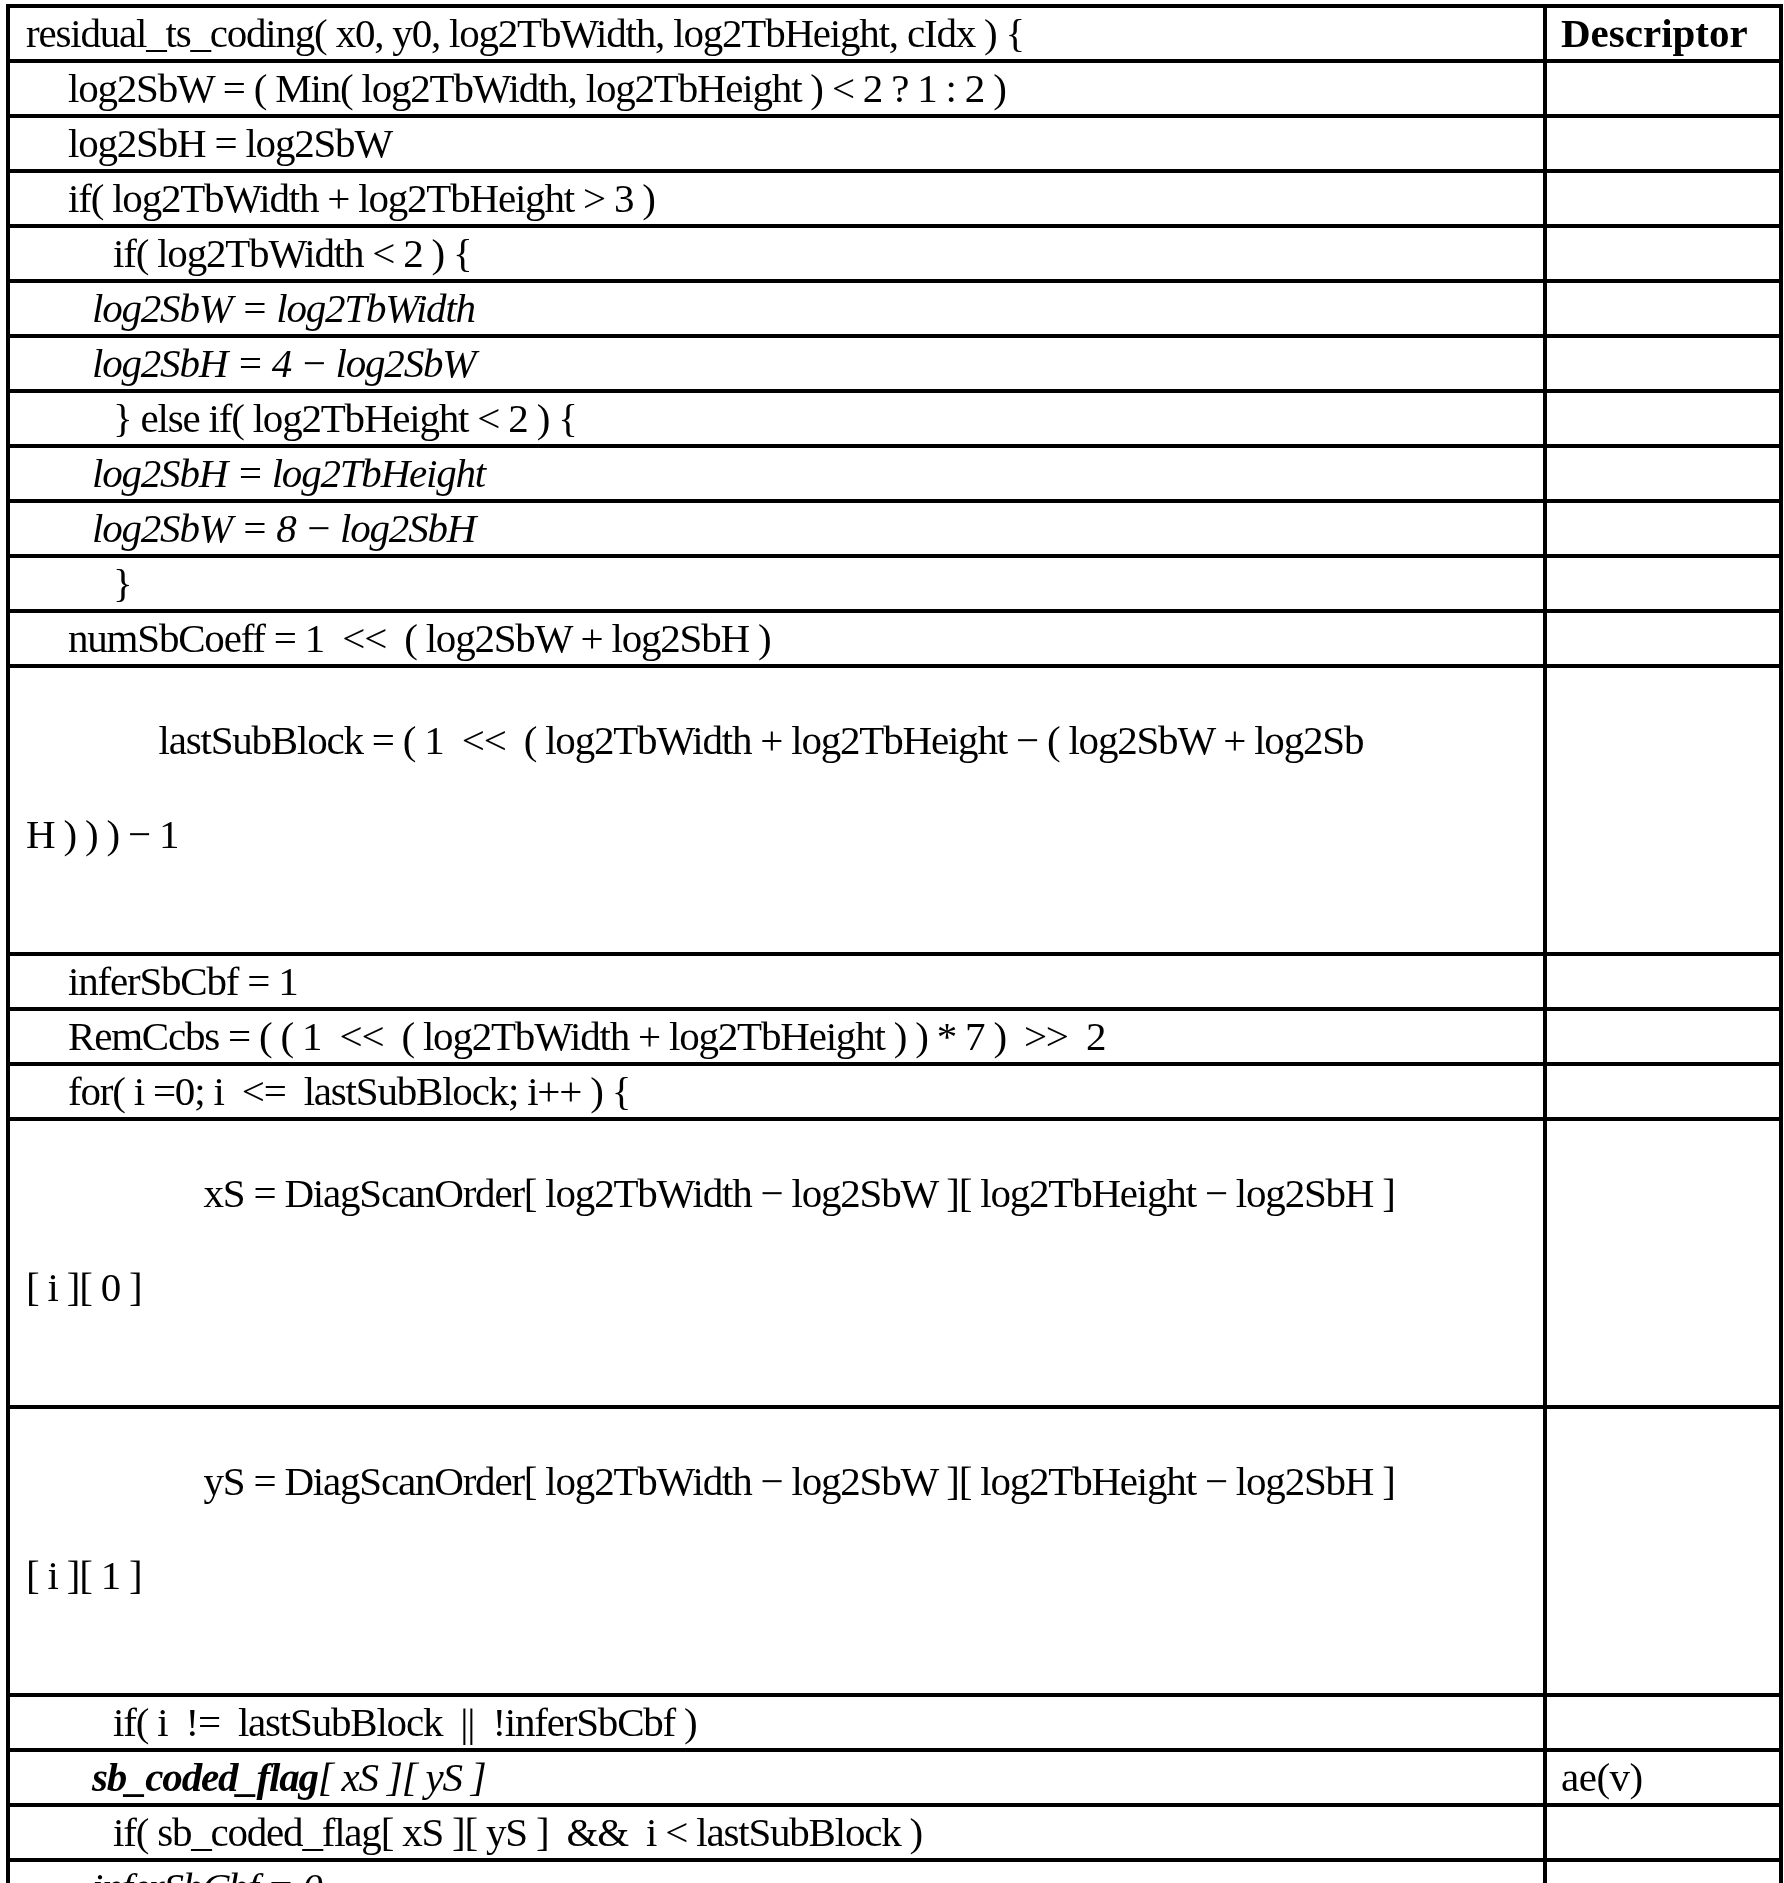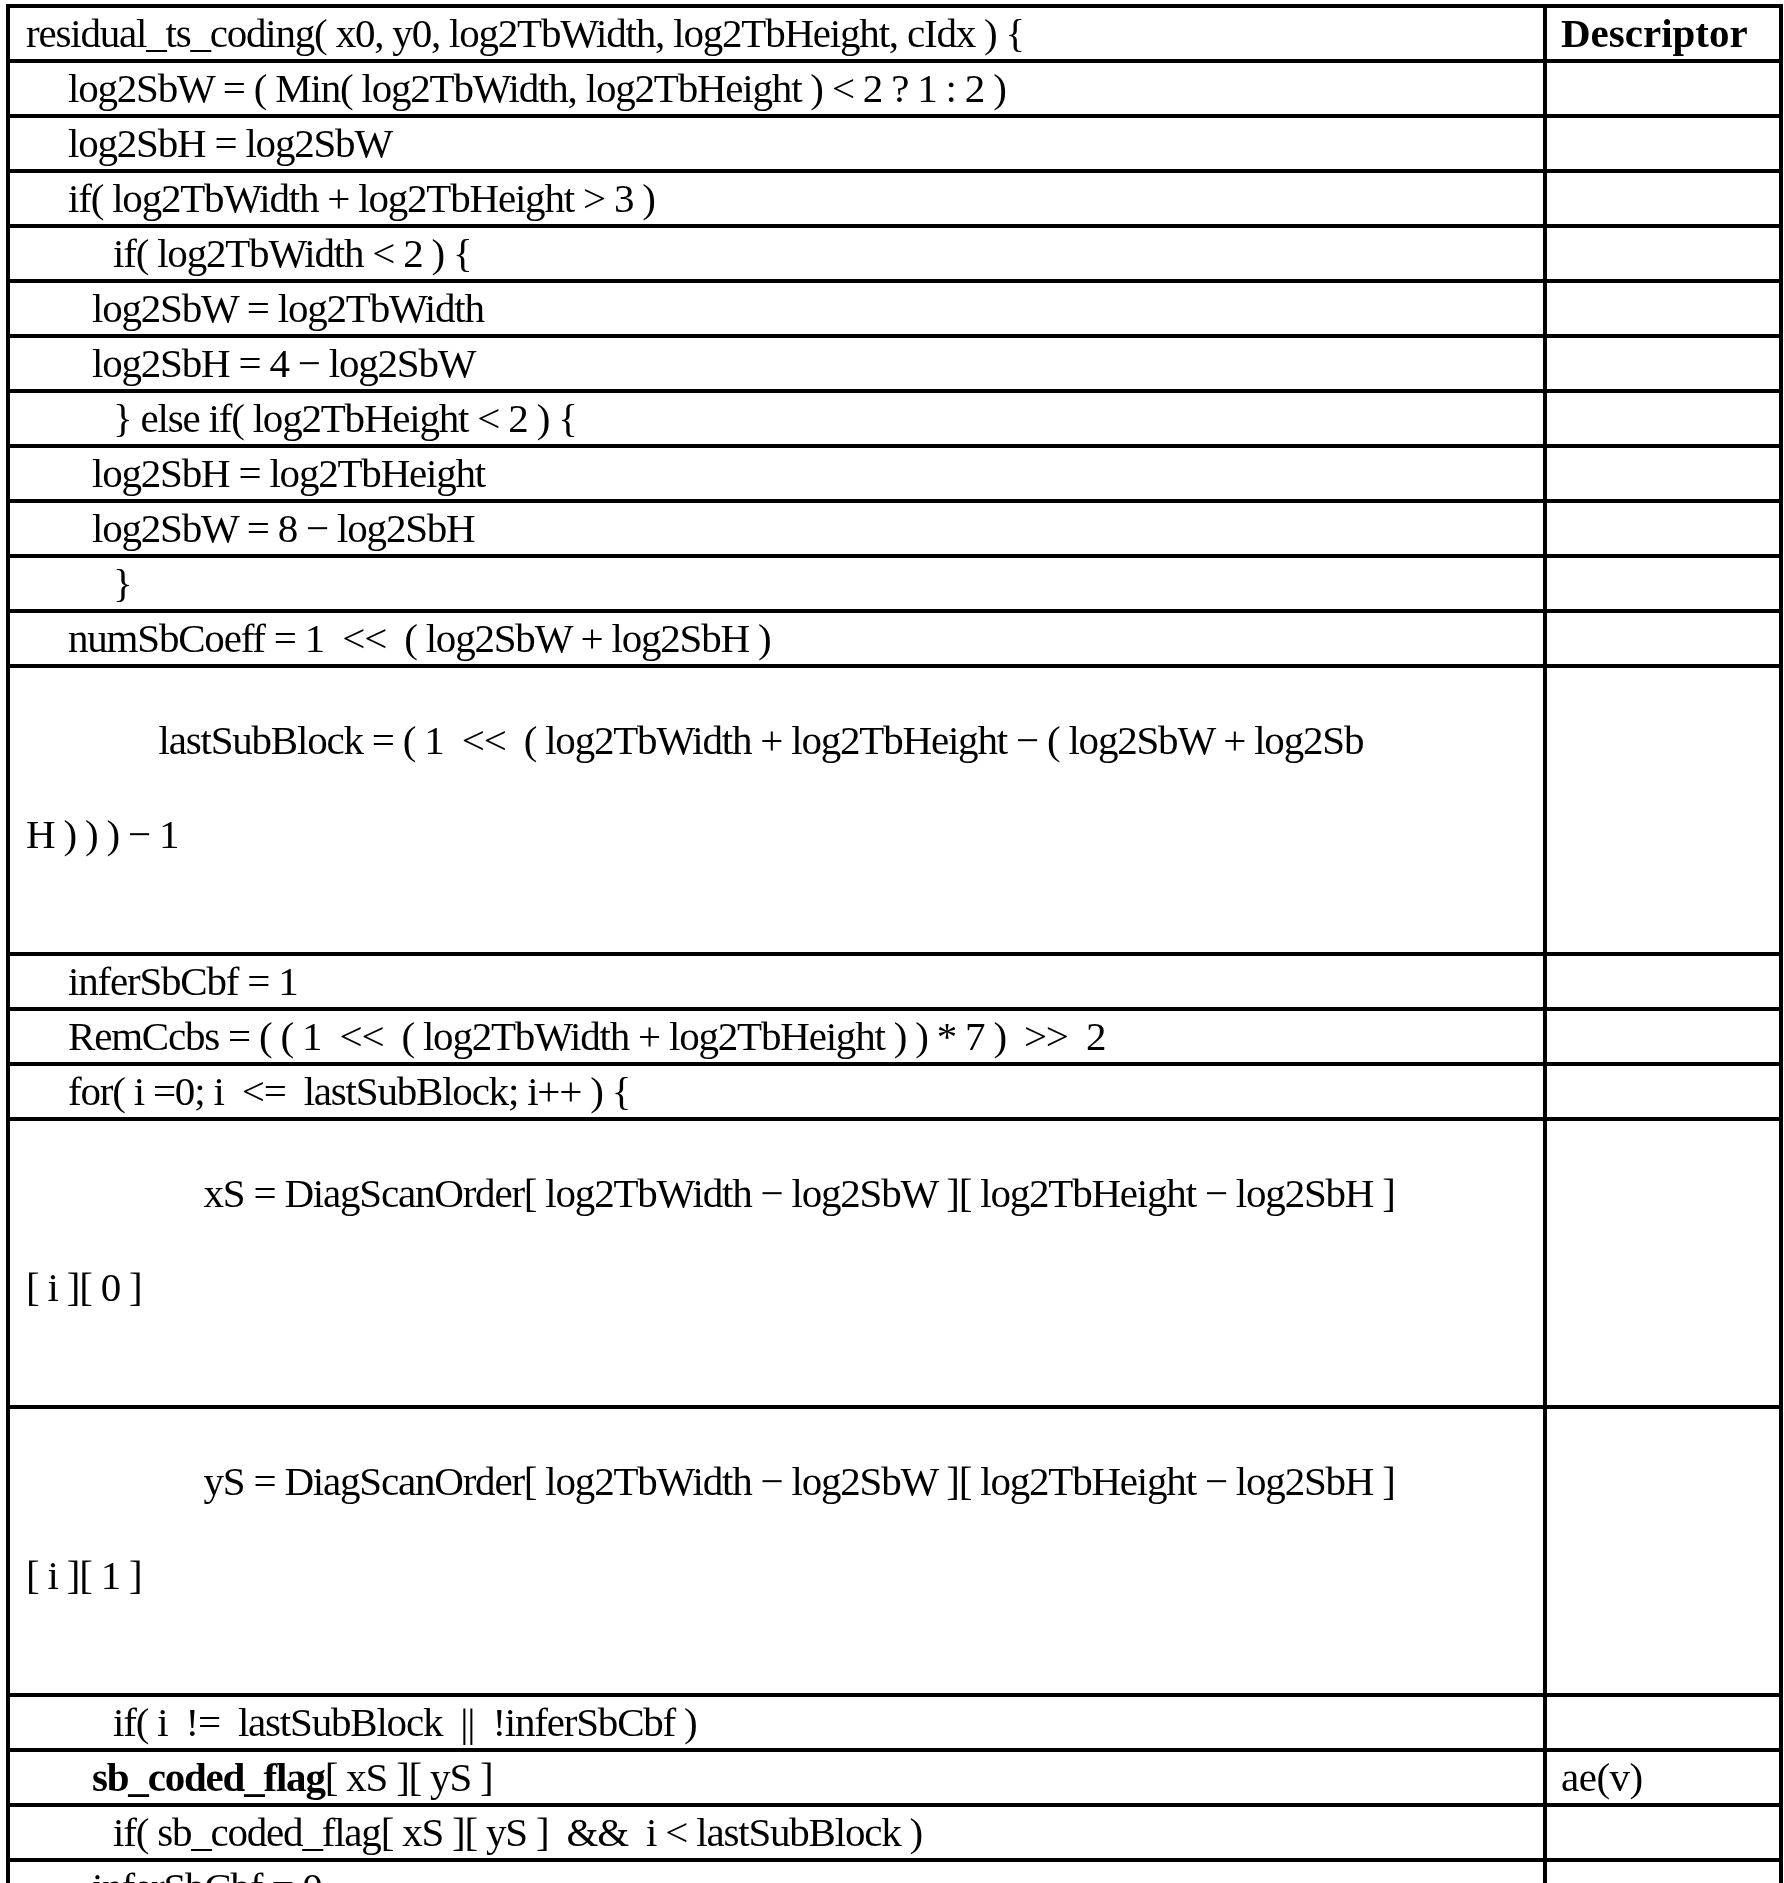--- a/index.html
+++ b/index.html
@@ -41,21 +41,21 @@
       white-space: pre-wrap;
       word-break: break-all;
       transform-origin: left top;
       letter-spacing: -1.2px;
       margin-left: 14px;
     }
     .syntax-cell .cell-text { padding-right: 6px; }
     .indent-0 { padding-left: 2px; }
     .indent-1 { padding-left: 44px; }
     .indent-2 { padding-left: 89px; }
-    .indent-3 { padding-left: 68px; }
+    .indent-3 { padding-left: 68px; font-style: italic; }
     .bold { font-weight: bold; text-align: center; }
     .desc-cell .cell-text { letter-spacing: -0.5px; }
     .header-desc .cell-text { font-weight: bold; letter-spacing: 0px; }
     .line2 { display: block; margin-left: -42px; }
   </style>
 </head>
 <body>
 
 <table class="syntax-table">
   <colgroup>

